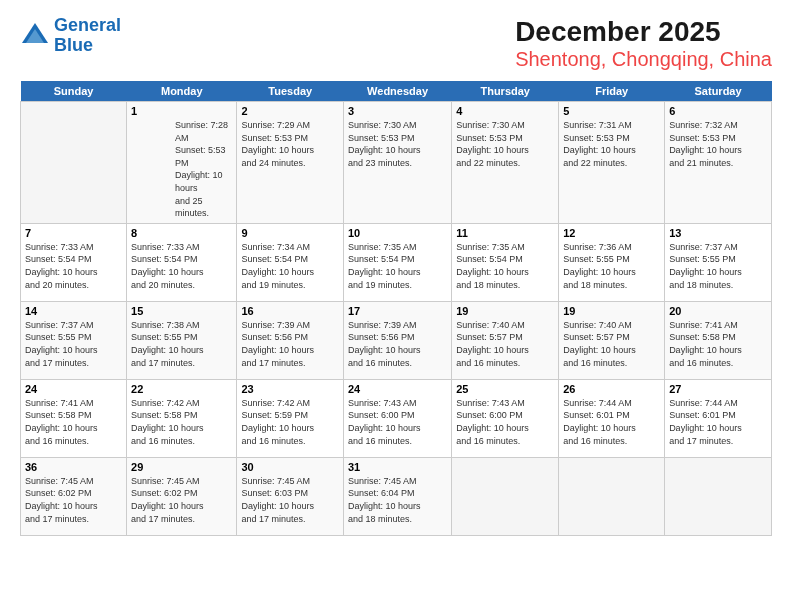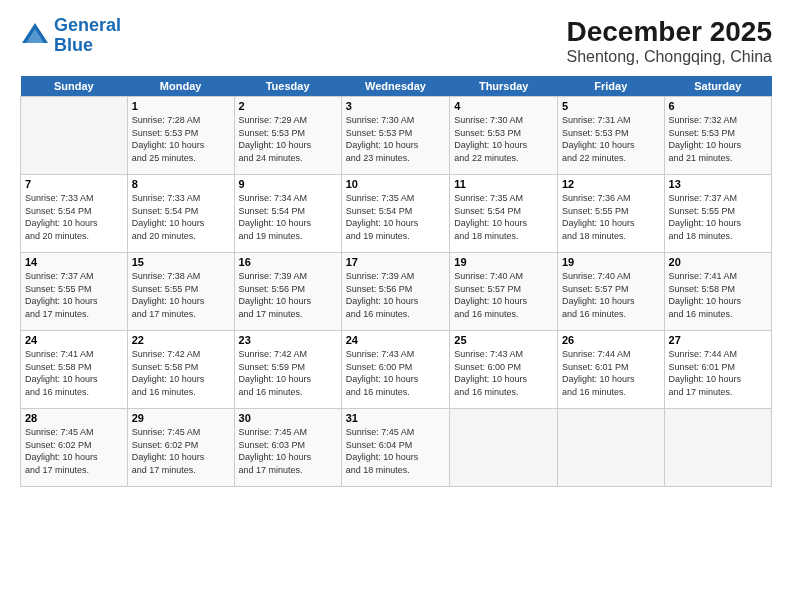--- a/index.html
+++ b/index.html
@@ -42,22 +42,22 @@
     }
     .title-block {
       text-align: left;
     }
     .main-title {
       font-size: 28px;
       font-weight: bold;
       color: #1a1a1a;
     }
     .subtitle {
-      font-size: 16px;
-      color: #404040;
+      font-size: 20px;
+      color: #ef4444;
     }
     table {
       width: 100%;
       border-collapse: collapse;
       font-size: 10px;
     }
     thead tr th {
       background-color: #2a6db5;
       color: #fff;
       text-align: center;
@@ -124,21 +124,21 @@
         <th>Thursday</th>
         <th>Friday</th>
         <th>Saturday</th>
       </tr>
     </thead>
     <tbody id="calendar-body">
     <tr>
           <td class="empty"></td>
           <td>
             <span class="day-num">1</span>
-            <div class="day-info" style="white-space: pre-line;">Sunrise: 7:28 AM
+            <div class="day-info" style="white-space: pre-line; margin-left: 44px;">Sunrise: 7:28 AM
 Sunset: 5:53 PM
 Daylight: 10 hours
 and 25 minutes.</div>
           </td>
           <td>
             <span class="day-num">2</span>
             <div class="day-info" style="white-space: pre-line;">Sunrise: 7:29 AM
 Sunset: 5:53 PM
 Daylight: 10 hours
 and 24 minutes.</div>
@@ -320,21 +320,21 @@
           <td>
             <span class="day-num">27</span>
             <div class="day-info" style="white-space: pre-line;">Sunrise: 7:44 AM
 Sunset: 6:01 PM
 Daylight: 10 hours
 and 17 minutes.</div>
           </td>
         </tr>
         <tr>
           <td>
-            <span class="day-num">28</span>
+            <span class="day-num">36</span>
             <div class="day-info" style="white-space: pre-line;">Sunrise: 7:45 AM
 Sunset: 6:02 PM
 Daylight: 10 hours
 and 17 minutes.</div>
           </td>
           <td>
             <span class="day-num">29</span>
             <div class="day-info" style="white-space: pre-line;">Sunrise: 7:45 AM
 Sunset: 6:02 PM
 Daylight: 10 hours

